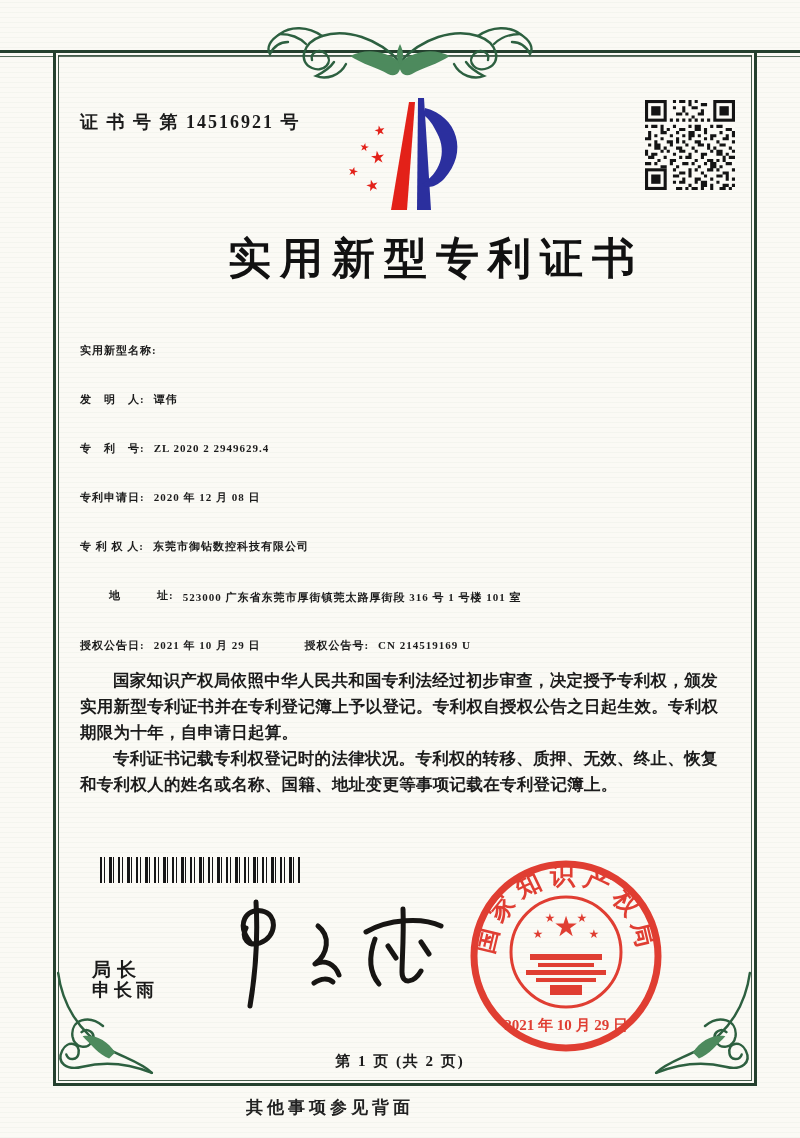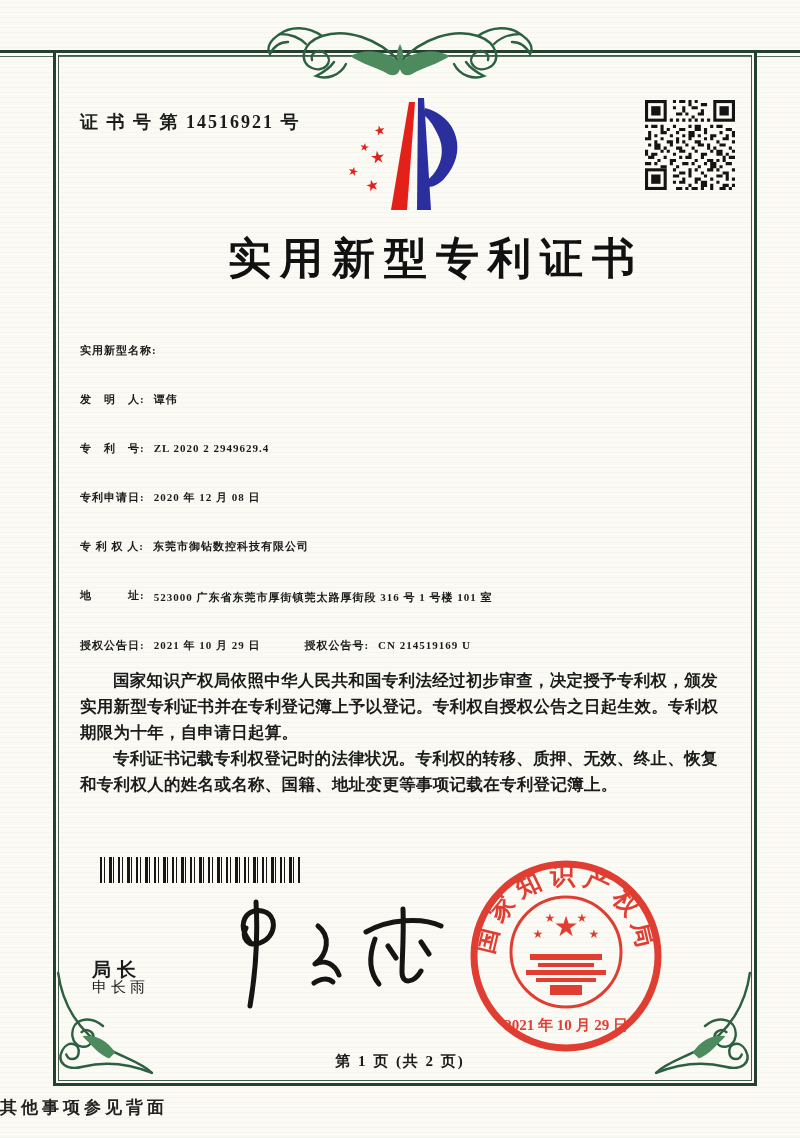--- a/index.html
+++ b/index.html
@@ -32,43 +32,43 @@
   .logo{position:absolute;left:333px;top:92px;width:136px;height:132px;}
   .qr{position:absolute;left:645px;top:100px;width:90px;height:90px;}
 
   .title{position:absolute;left:0;top:230px;width:800px;margin:0;text-align:center;
     font-size:43px;font-weight:bold;letter-spacing:9px;color:#111;padding-left:36px;}
 
   .fields{position:absolute;left:80px;top:339px;width:650px;}
   .frow{display:flex;align-items:flex-start;margin-bottom:26px;font-size:11px;font-weight:bold;line-height:23px;}
   .flabel{flex:0 0 auto;white-space:pre;letter-spacing:1px;}
   .fvalue{margin-left:9px;letter-spacing:1px;}
-  .frow.addr{margin-bottom:0;}
+  .frow.addr{margin-bottom:0;margin-left:29px;}
   .frow.addr .fvalue{max-width:492px;line-height:26px;}
   .grantrow{margin-top:24px;}
   .flabel.second{margin-left:44px;}
 
   .legal{position:absolute;left:80px;top:668px;width:642px;font-size:16.5px;line-height:26px;
     font-weight:600;letter-spacing:0.3px;}
   .legal p{margin:0;text-indent:2em;}
 
   .barcode{position:absolute;left:100px;top:857px;width:200px;height:26px;
     background:repeating-linear-gradient(90deg,#161616 0 2px,#fbfaf5 2px 4px,#161616 4px 5px,
       #fbfaf5 5px 9px,#161616 9px 12px,#fbfaf5 12px 13px,#161616 13px 14px,#fbfaf5 14px 18px);}
 
   .role{position:absolute;left:92px;top:941px;font-size:19px;font-weight:bold;letter-spacing:6px;margin-top:16px;}
-  .role-name{position:absolute;left:92px;top:978px;font-size:15px;font-weight:normal;letter-spacing:4px;}
+  .role-name{position:absolute;left:92px;top:978px;font-size:18px;font-weight:bold;letter-spacing:4px;}
   .signature{position:absolute;left:198px;top:898px;width:280px;height:115px;}
   .sig-stroke{fill:none;stroke:#171513;stroke-width:5;stroke-linecap:round;stroke-linejoin:round;}
 
   .seal{position:absolute;left:466px;top:856px;width:200px;height:200px;opacity:.93;}
 
   .page-num{position:absolute;left:0;top:1052px;width:800px;text-align:center;
     font-size:15px;font-weight:bold;letter-spacing:2px;}
-  .back-note{position:absolute;left:0;top:1096px;width:660px;
+  .back-note{position:absolute;left:0;top:1096px;width:660px;text-align:center;
     font-size:17px;font-weight:bold;letter-spacing:4px;color:#222;}
 </style>
 </head>
 <body>
 
 <div class="page">
 
   <div class="topline"></div>
   <div class="topline2"></div>
   <div class="frame"></div>

